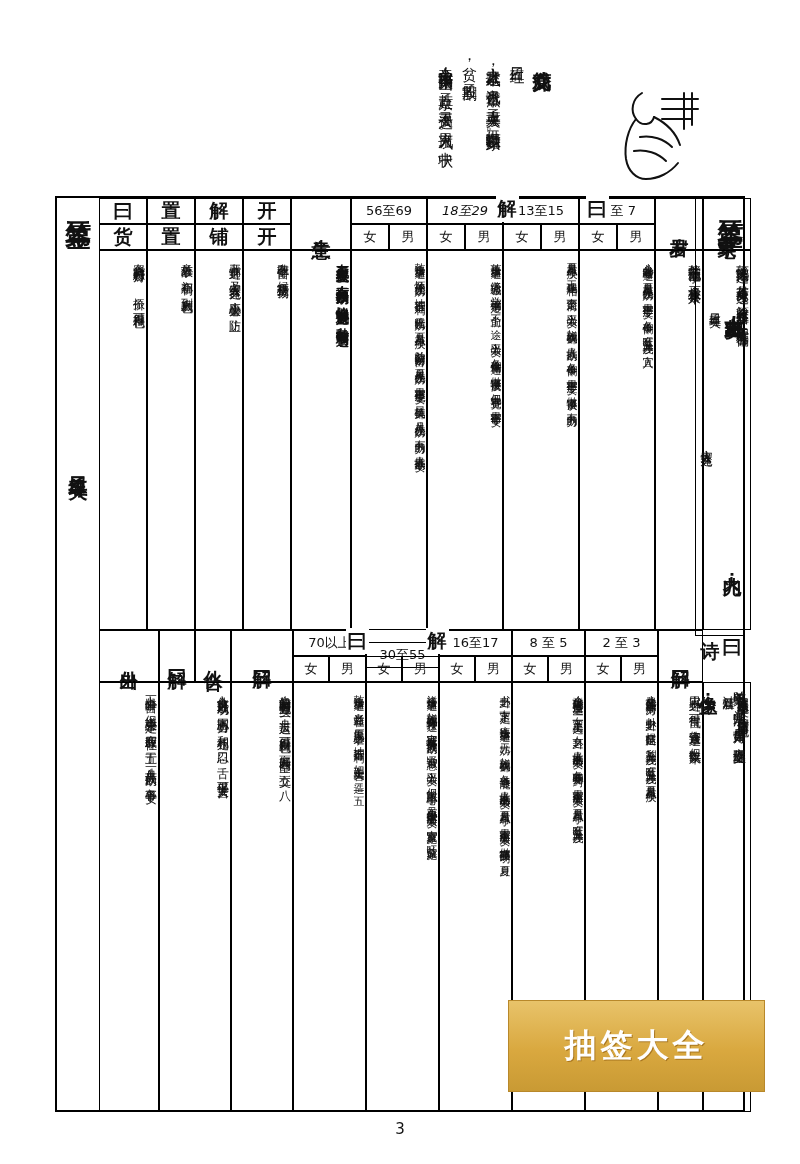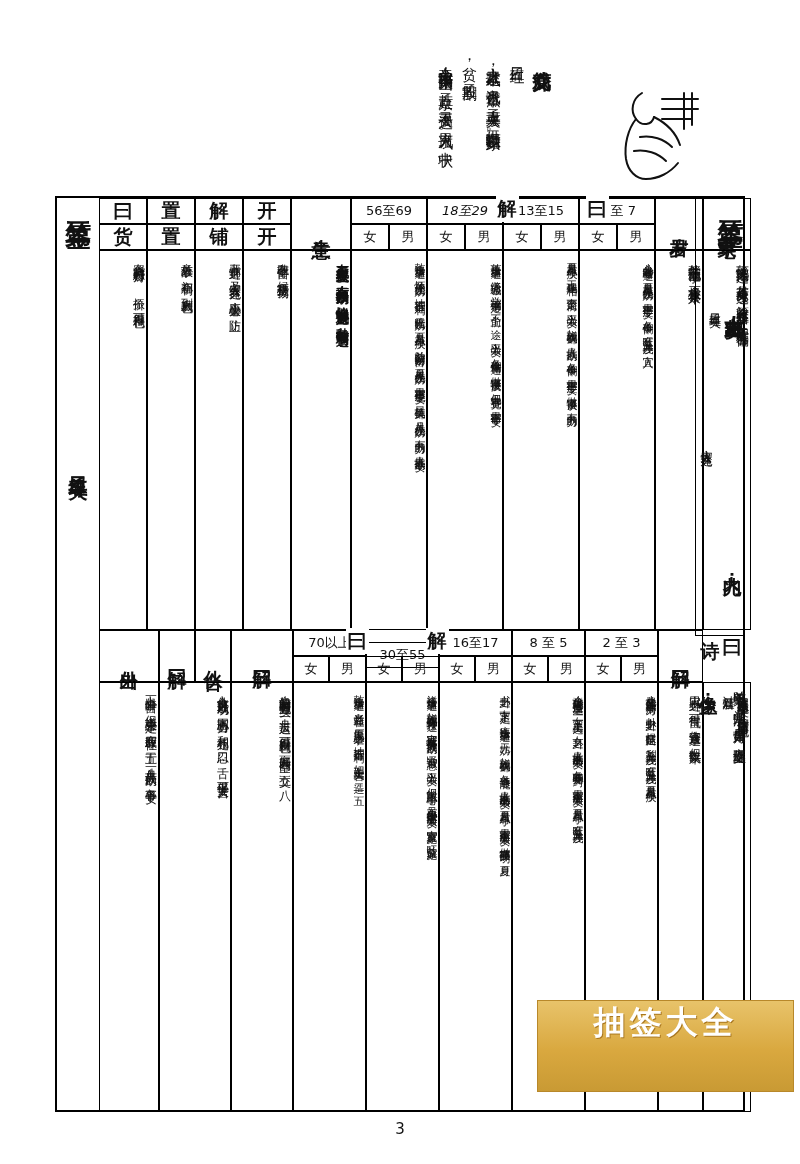--- a/index.html
+++ b/index.html
@@ -55,24 +55,24 @@
 
   .colwrap{
     display:flex;flex-direction:row-reverse;
     justify-content:flex-start;align-items:flex-start;
     height:100%;padding-top:3px;
   }
   .colwrap .v{margin:0 1px;}
 
   
   .watermark{
-    position:absolute;left:537px;top:1000px;width:255px;height:90px;
+    position:absolute;left:508px;top:1000px;width:255px;height:90px;
     background:linear-gradient(180deg,#e8c36a 0%,#d9a83f 55%,#c99a34 100%);
     border:1px solid #b8882a;
-    display:flex;justify-content:center;
+    display:flex;align-items:center;justify-content:center;
   }
   .watermark span{
     font-size:32px;font-weight:bold;color:#ffffff;
     letter-spacing:4px;
     text-shadow:1px 1px 0 #a8761f;
   }
   .pagenum{
     position:absolute;left:0;top:1120px;width:800px;text-align:center;
     font-size:15px;
   }

